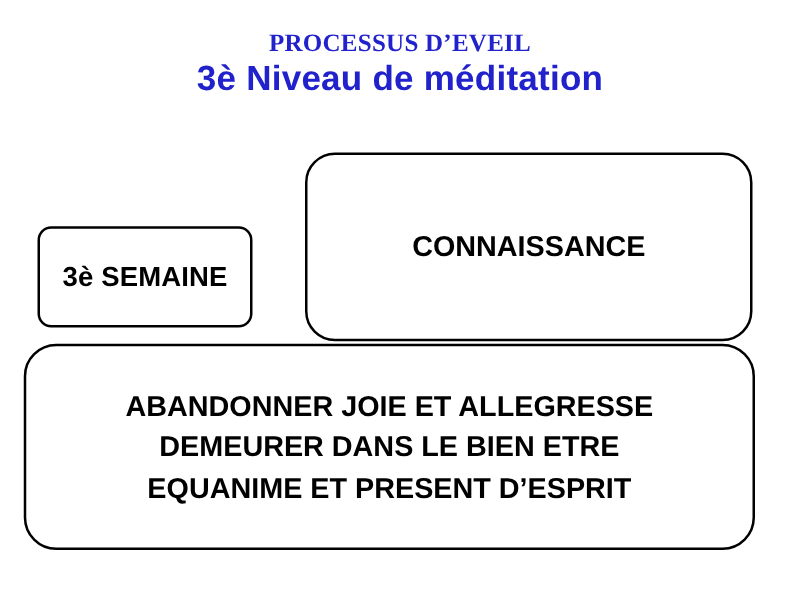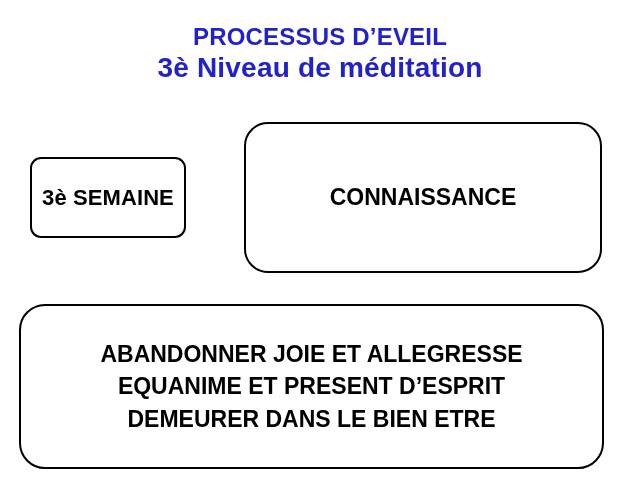--- a/index.html
+++ b/index.html
@@ -31,43 +31,44 @@
     text-align: center;
     line-height: 1.12;
   }
   .title-line {
     display: block;
     font-weight: bold;
     letter-spacing: 0.2px;
     white-space: nowrap;
   }
   .title-line-1 {
-    font-size: 24px;
+    font-size: 20px;
+    font-family: Liberation Serif, serif;
   }
   .title-line-2 {
     font-size: 28px;
     margin-top: 1px;
   }
 
   
   .rbox {
     position: absolute;
     box-sizing: border-box;
     background: #ffffff;
     border: 2px solid #000000;
     display: flex;
     align-items: center;
     justify-content: center;
     text-align: center;
   }
 
   .box-week {
     left: 30px;
-    top: 157px;
-    width: 156px;
+    top: 181px;
+    width: 172px;
     height: 81px;
     border-radius: 11px;
   }
   .box-week .box-text {
     font-size: 22px;
     font-weight: bold;
     color: #000000;
     letter-spacing: 0.1px;
     white-space: nowrap;
   }
@@ -81,21 +82,21 @@
   }
   .box-knowledge .box-text {
     font-size: 23px;
     font-weight: bold;
     color: #000000;
     line-height: 1.32;
   }
 
   .box-practice {
     left: 19px;
-    top: 304px;
+    top: 275px;
     width: 585px;
     height: 165px;
     border-radius: 26px;
   }
   .box-practice .box-text {
     font-size: 23px;
     font-weight: bold;
     color: #000000;
     line-height: 1.42;
   }
@@ -123,18 +124,18 @@
 
   <div class="rbox box-knowledge" style="border-color: rgb(0, 0, 0);">
     <div class="box-text" style="color: rgb(0, 0, 0);">
       <span class="ln">CONNAISSANCE</span>
     </div>
   </div>
 
   <div class="rbox box-practice" style="border-color: rgb(0, 0, 0);">
     <div class="box-text" style="color: rgb(0, 0, 0);">
       <span class="ln">ABANDONNER JOIE ET ALLEGRESSE</span>
+      <span class="ln">DEMEURER DANS LE BIEN ETRE</span>
       <span class="ln">EQUANIME ET PRESENT D’ESPRIT</span>
-      <span class="ln">DEMEURER DANS LE BIEN ETRE</span>
     </div>
   </div>
 
 </div>
 
 </body></html>

